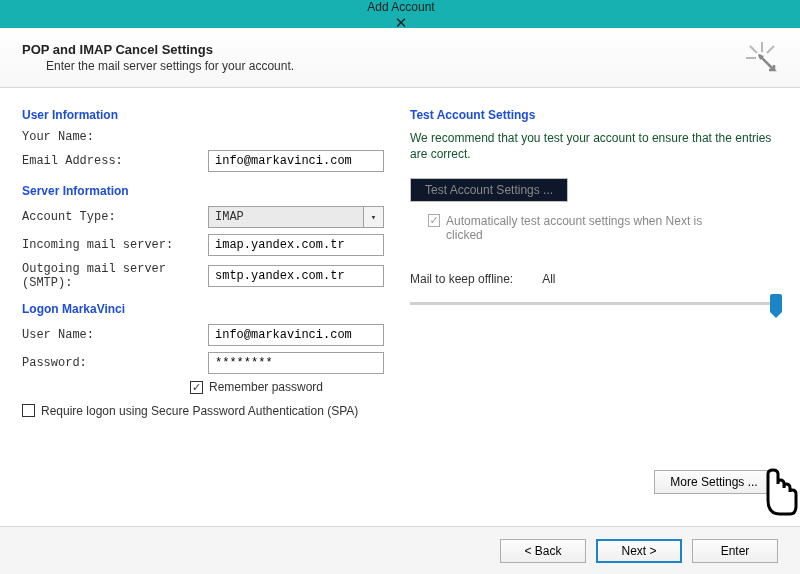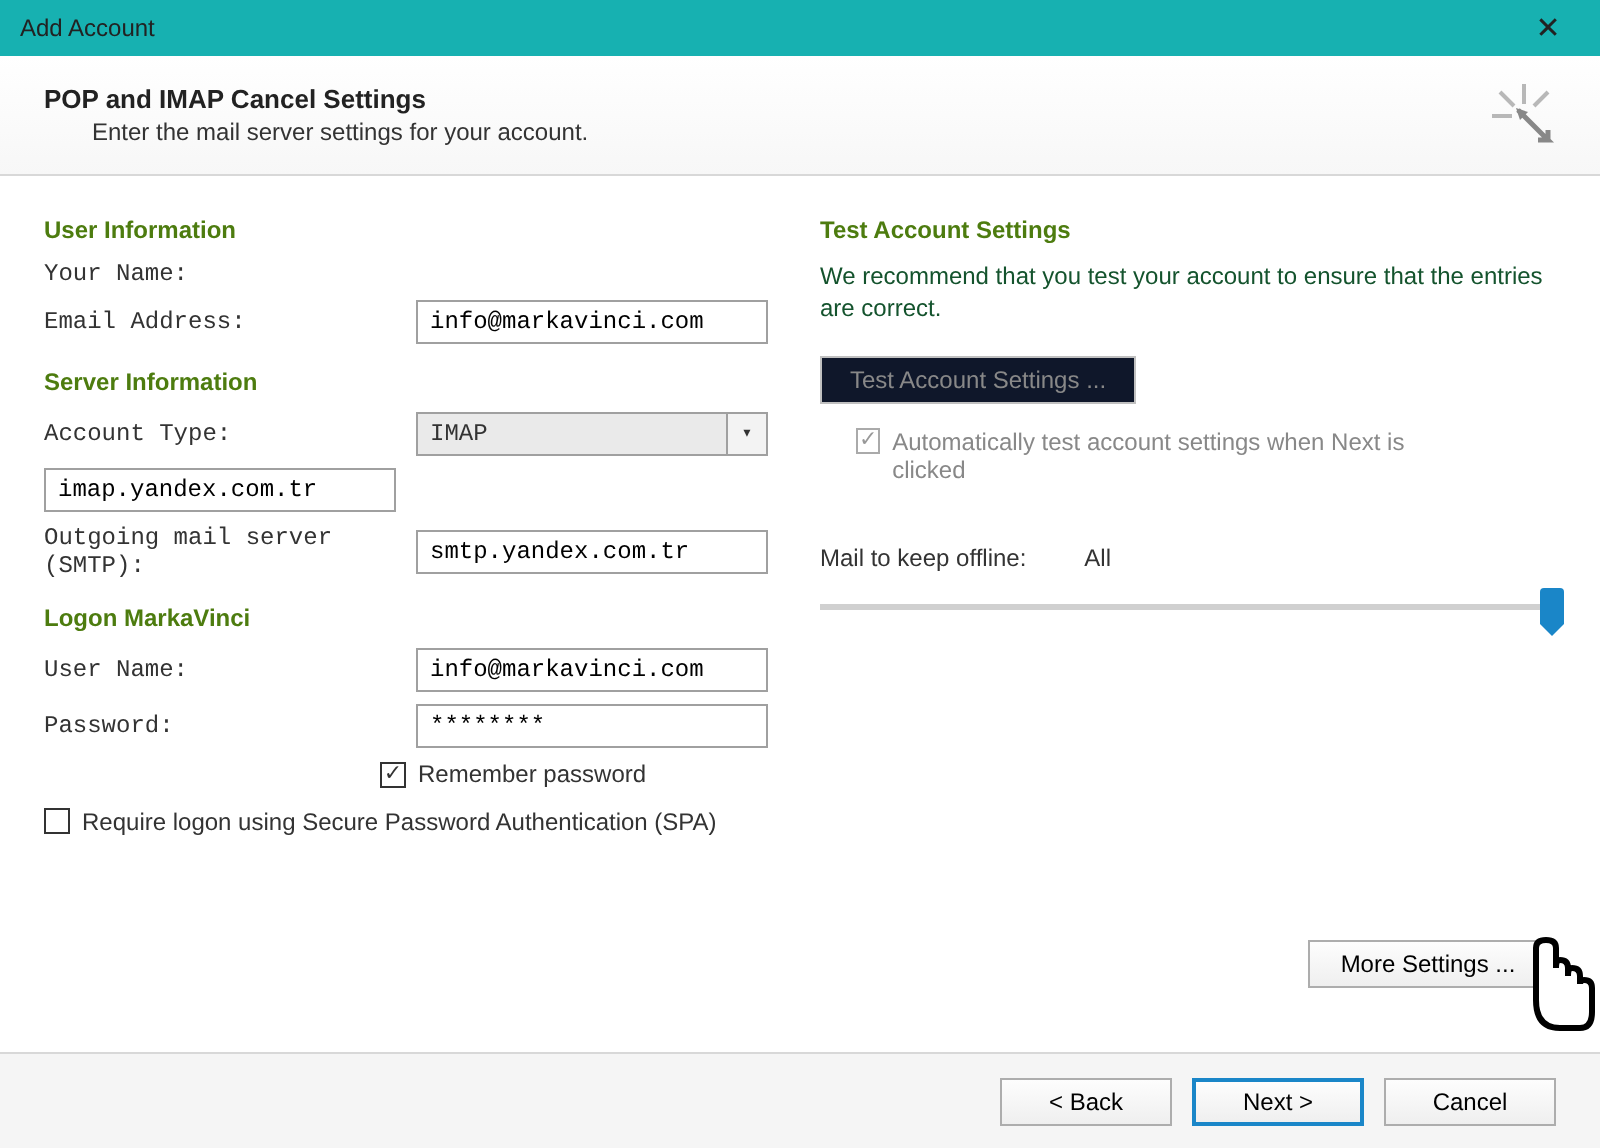--- a/index.html
+++ b/index.html
@@ -16,20 +16,21 @@
     position: relative;
   }
   .titlebar {
     display: flex;
     align-items: center;
     justify-content: space-between;
     background: #17b1b1;
     height: 28px;
     padding: 0 8px 0 10px;
     color: #222;
+    flex-direction: column;
   }
   .titlebar .title { font-size: 12px; }
   .titlebar .close {
     width: 36px; height: 28px;
     display: flex; align-items: center; justify-content: center;
     font-size: 15px; cursor: pointer;
   }
   .header {
     position: relative;
     padding: 14px 22px 14px 22px;
@@ -55,21 +56,21 @@
   .content {
     display: flex;
     padding: 14px 22px 0 22px;
     gap: 20px;
   }
   .col { flex: 1; }
   .section-head {
     font-weight: 700;
     font-size: 12px;
     margin: 12px 0 8px 0;
-    color: #4d7c0f;
+    color: #1d4ed8;
   }
   .section-head:first-child { margin-top: 6px; }
   .row {
     display: flex;
     align-items: center;
     margin-bottom: 6px;
     font-family: Liberation Mono, monospace;
   }
   .row .label {
     width: 186px;
@@ -246,20 +247,21 @@
     <div class="section-head">Server Information</div>
 
     <div class="row">
       <span class="label">Account Type:</span>
       <div class="select-wrap">
         <span class="sel-val">IMAP</span>
         <span class="sel-btn">▾</span>
       </div>
     </div>
     <div class="row">
+      <span class="label">Incoming mail server:</span>
       <input type="text" value="imap.yandex.com.tr" style="">
     </div>
     <div class="row">
       <span class="label">Outgoing mail server (SMTP):</span>
       <input type="text" value="smtp.yandex.com.tr" style="">
     </div>
 
     <div class="section-head">Logon MarkaVinci</div>
 
     <div class="row">
@@ -310,14 +312,14 @@
   <button class="btn" style="min-width:120px">More Settings ...</button>
 </div>
 
 <svg class="cursor-point" viewBox="0 0 60 60">
   <path d="M22 18 L22 34 Q22 48 34 48 L44 48 Q50 48 50 40 L50 28 Q50 24 46 24 Q44 24 44 26 L44 22 Q44 18 40 18 Q38 18 38 22 L38 18 Q38 14 34 14 Q32 14 32 18 L32 8 Q32 4 27 4 Q22 4 22 8 Z" fill="#fff" stroke="#000" stroke-width="3"></path>
 </svg>
 
 <div class="footer">
   <button class="btn">&lt; Back</button>
   <button class="btn primary">Next &gt;</button>
-  <button class="btn">Cancel</button>
+  <button class="btn">Enter</button>
 </div>
 
 </body></html>

